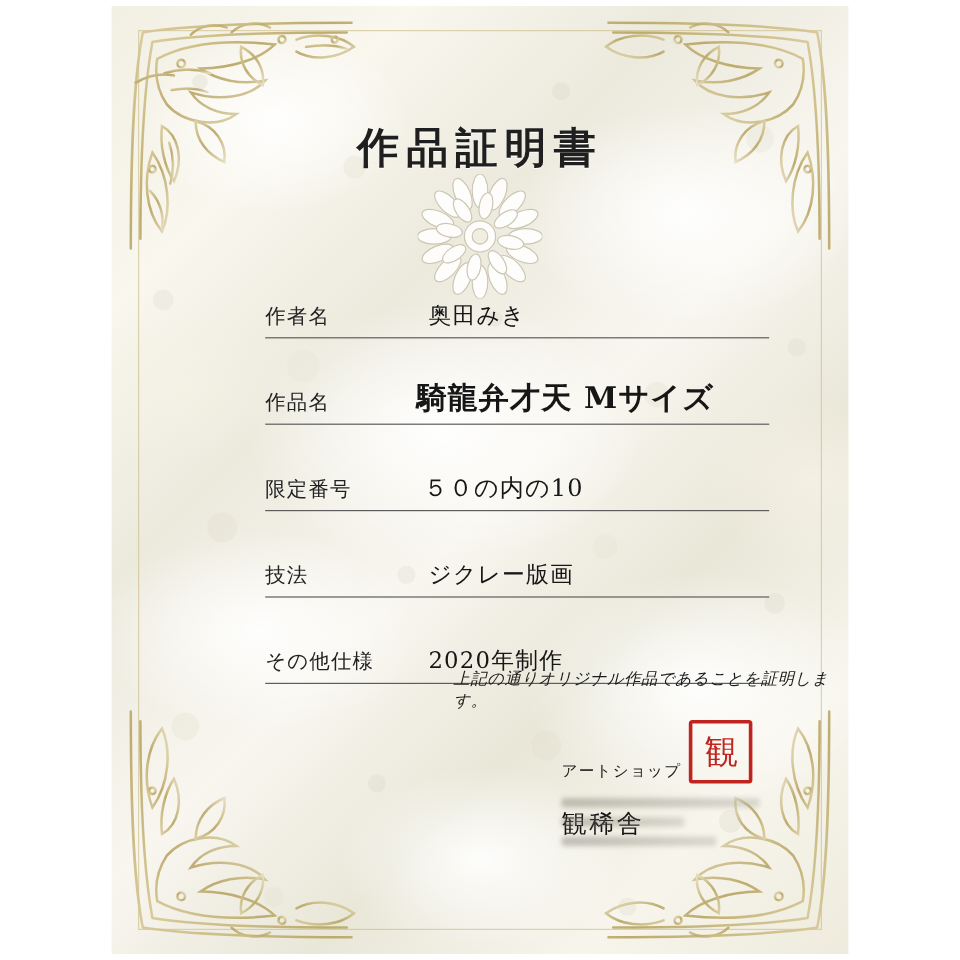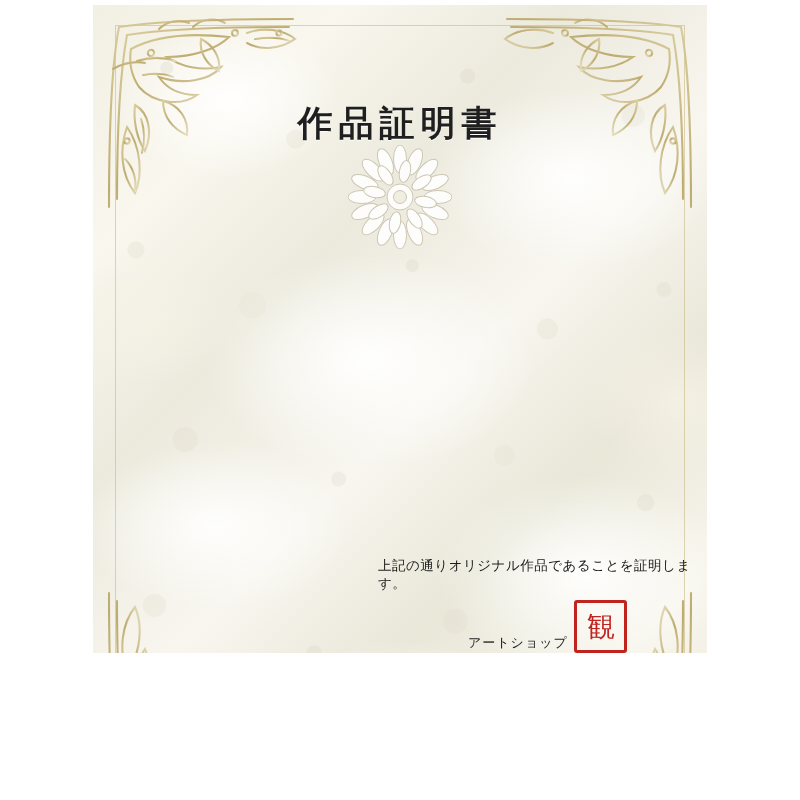--- a/index.html
+++ b/index.html
@@ -10,21 +10,21 @@
     background: #ffffff;
   }
   body {
     font-family: "Liberation Serif", "DejaVu Serif", serif;
     color: #2a2a2a;
   }
 
   .page {
     position: relative;
     width: 800px;
-    height: 653px;
+    height: 800px;
     overflow: hidden;
     background: #ffffff;
   }
 
   
   .certificate {
     position: absolute;
     left: 93px;
     top: 5px;
     width: 614px;
@@ -154,20 +154,21 @@
 
   
   .statement {
     position: absolute;
     left: 285px;
     top: 552px;
     font-size: 13.5px;
     letter-spacing: 0.5px;
     color: #1b1b1b;
     font-family: "DejaVu Serif", "Liberation Serif", serif;
+    font-style: italic;
   }
   .shop-block {
     position: absolute;
     left: 375px;
     top: 629px;
     text-align: left;
     width: 100px;
   }
   .shop-kana {
     font-size: 13px;
@@ -352,20 +353,48 @@
           <ellipse cx="52" cy="26" rx="5.5" ry="11" transform="rotate(236 52 52)"></ellipse>
           <ellipse cx="52" cy="26" rx="5.5" ry="11" transform="rotate(281 52 52)"></ellipse>
           <ellipse cx="52" cy="26" rx="5.5" ry="11" transform="rotate(326 52 52)"></ellipse>
 
           <circle cx="52" cy="52" r="13"></circle>
           <circle cx="52" cy="52" r="6.5" fill="#f1eee2"></circle>
         </g>
       </svg>
     </div>
 
+    <div class="fields">
+
+      <div class="field-row">
+        <div class="field-label">作者名</div>
+        <div class="field-value v-author">奥田みき</div>
+      </div>
+
+      <div class="field-row">
+        <div class="field-label">作品名</div>
+        <div class="field-value v-work">騎龍弁才天 Mサイズ</div>
+      </div>
+
+      <div class="field-row">
+        <div class="field-label">限定番号</div>
+        <div class="field-value v-edition">５０の内の10</div>
+      </div>
+
+      <div class="field-row">
+        <div class="field-label">技法</div>
+        <div class="field-value v-tech">ジクレー版画</div>
+      </div>
+
+      <div class="field-row">
+        <div class="field-label">その他仕様</div>
+        <div class="field-value v-other">2020年制作</div>
+      </div>
+
+    </div>
 
     <div class="statement">上記の通りオリジナル作品であることを証明します。</div>
 
     <div class="shop-block">
       <div class="shop-kana">アートショップ</div>
       <div class="shop-name">観稀舎</div>
     </div>
 
     <div class="seal">観</div>
 

